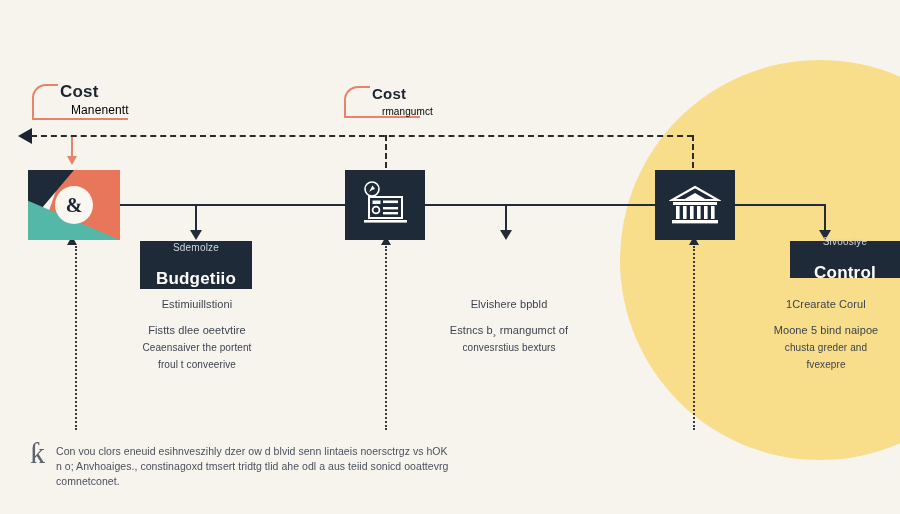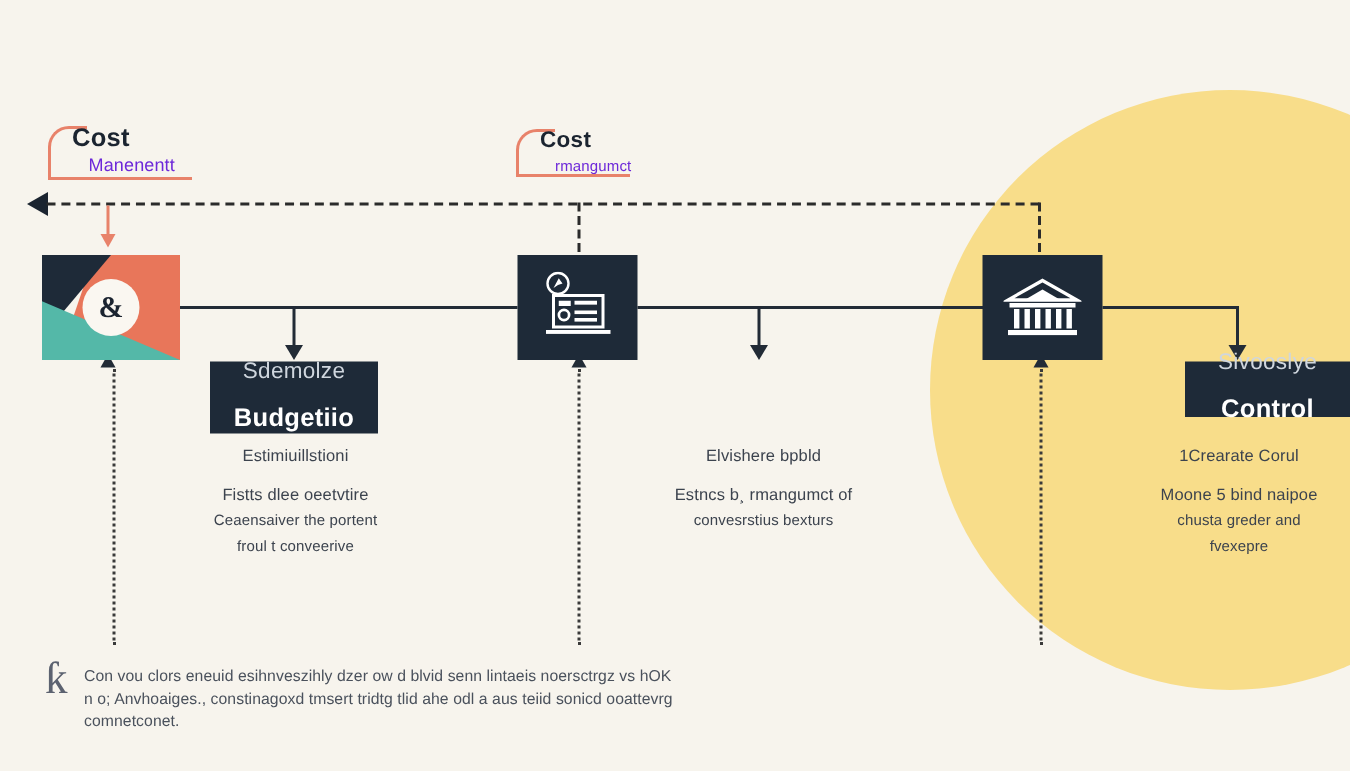--- a/index.html
+++ b/index.html
@@ -105,34 +105,34 @@
   }
   .tag .bracket-base {
     position: absolute;
     left: 0;
     bottom: 0;
     height: 2px;
     background: #e8826a;
   }
   .tag .tag-text {
     position: absolute;
-    left: 16px;
+    left: 28px;
     top: -2px;
     white-space: nowrap;
   }
   .tag .tag-title {
     font-size: 17px;
     font-weight: bold;
     color: #1b2430;
     letter-spacing: 0.2px;
     line-height: 20px;
   }
   .tag .tag-sub {
     font-size: 12px;
-    color: #6d28d9;
+    color: #000000;
     line-height: 16px;
     padding-left: 11px;
     letter-spacing: 0.1px;
   }
   .tag.small .tag-title { font-size: 15px; }
   .tag.small .tag-sub { font-size: 10px; padding-left: 10px; }
 
   
   .node {
     position: absolute;
@@ -189,21 +189,21 @@
     background: #1e2a38;
     display: flex;
     flex-direction: column;
     align-items: center;
     justify-content: center;
     text-align: center;
     box-sizing: border-box;
     padding: 6px 8px;
   }
   .label-box .eyebrow {
-    font-size: 15px;
+    font-size: 10px;
     color: #cfd6de;
     line-height: 14px;
     letter-spacing: 0.2px;
   }
   .label-box .headline {
     font-size: 17px;
     font-weight: bold;
     color: #ffffff;
     line-height: 22px;
     letter-spacing: 0.2px;

